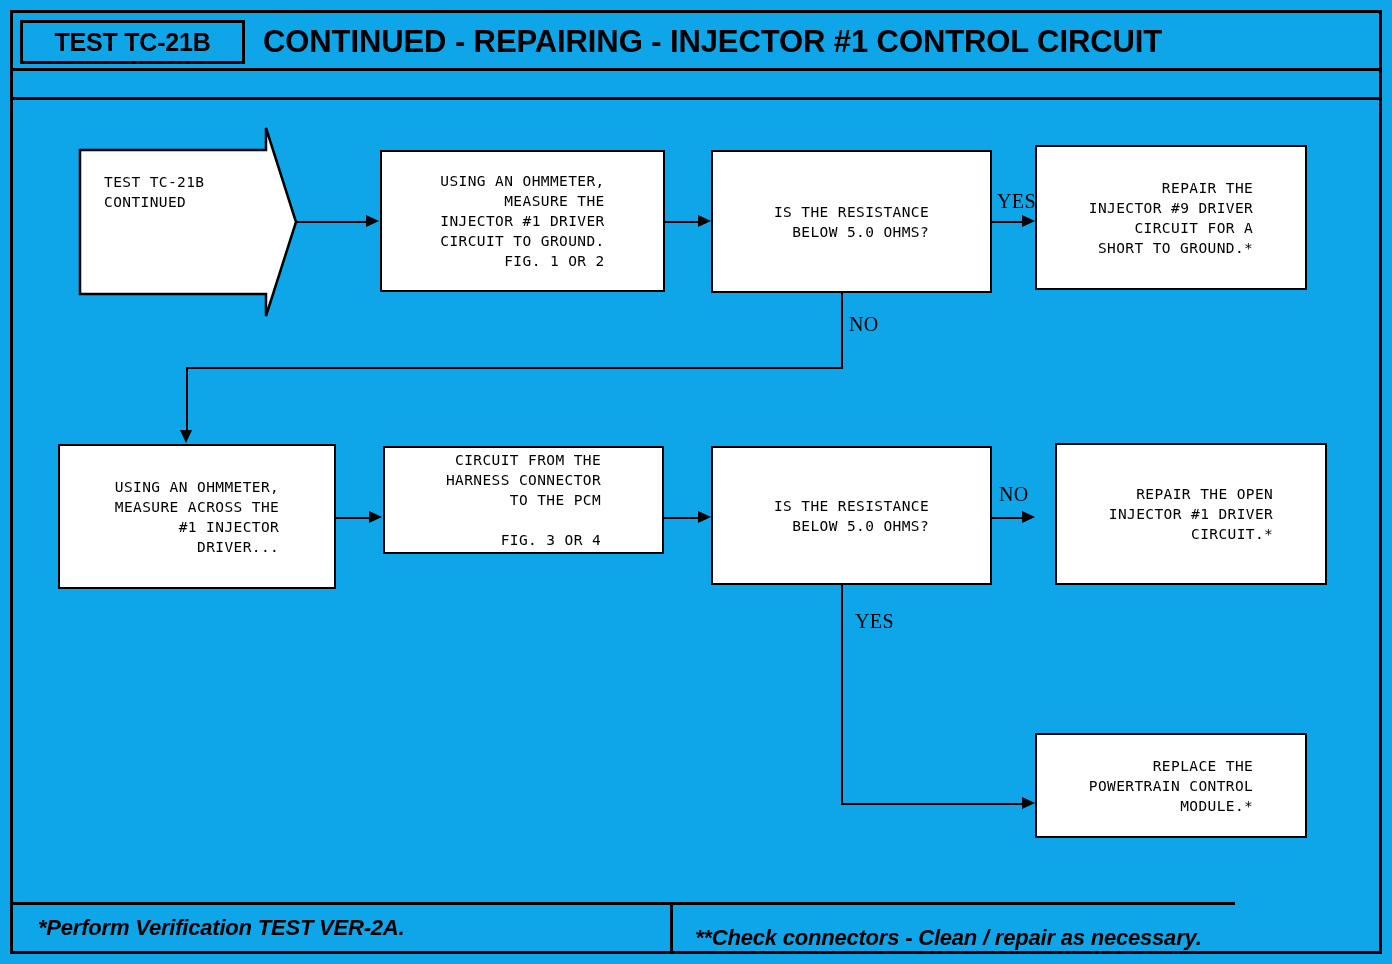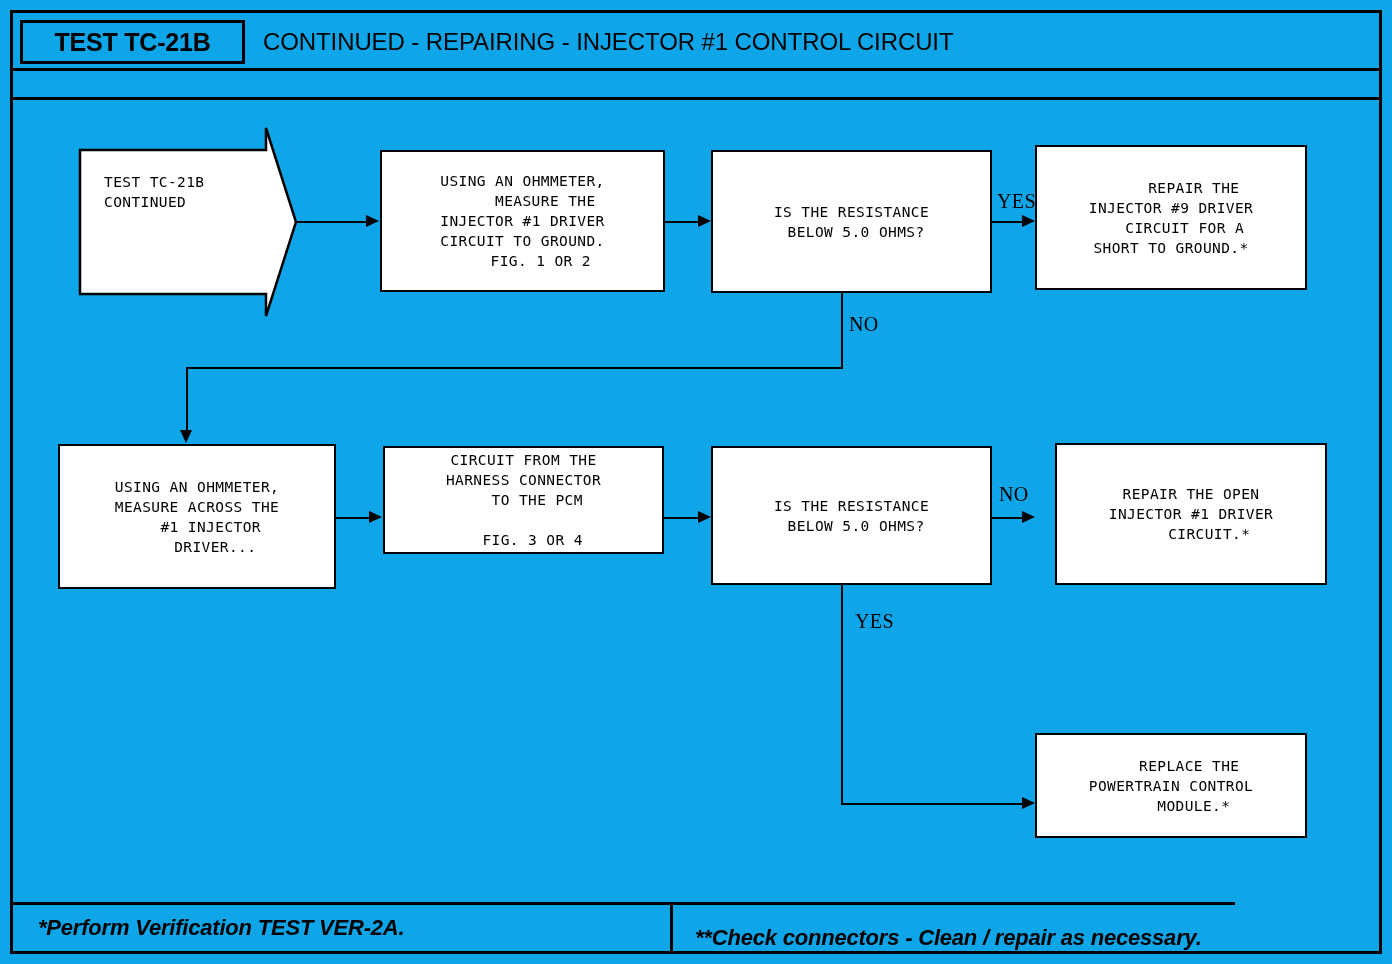--- a/index.html
+++ b/index.html
@@ -58,22 +58,22 @@
     letter-spacing: -0.2px;
     white-space: nowrap;
   }
   .header-title {
     position: absolute;
     left: 250px;
     top: 7px;
     height: 44px;
     display: flex;
     align-items: center;
-    font-size: 24px;
-    font-weight: normal;
+    font-size: 31px;
+    font-weight: bold;
     letter-spacing: -0.1px;
     white-space: nowrap;
   }
 
   
   .header-rule {
     position: absolute;
     left: 13px;
     top: 97px;
     width: 1366px;
@@ -92,21 +92,21 @@
 
   
   .node {
     position: absolute;
     border: 2px solid #000;
     box-sizing: border-box;
     background: #fff;
     display: flex;
     align-items: center;
     justify-content: center;
-    text-align: center;
+    text-align: right;
   }
   .node-text {
     font-family: "DejaVu Sans Mono", "Liberation Mono", monospace;
     font-size: 14.5px;
     line-height: 20px;
     letter-spacing: 0.4px;
     white-space: pre;
   }
 
   

